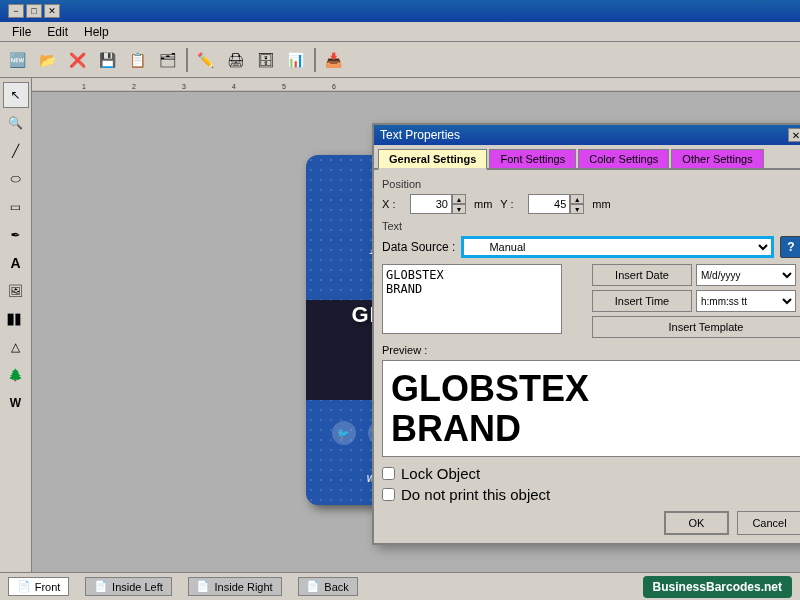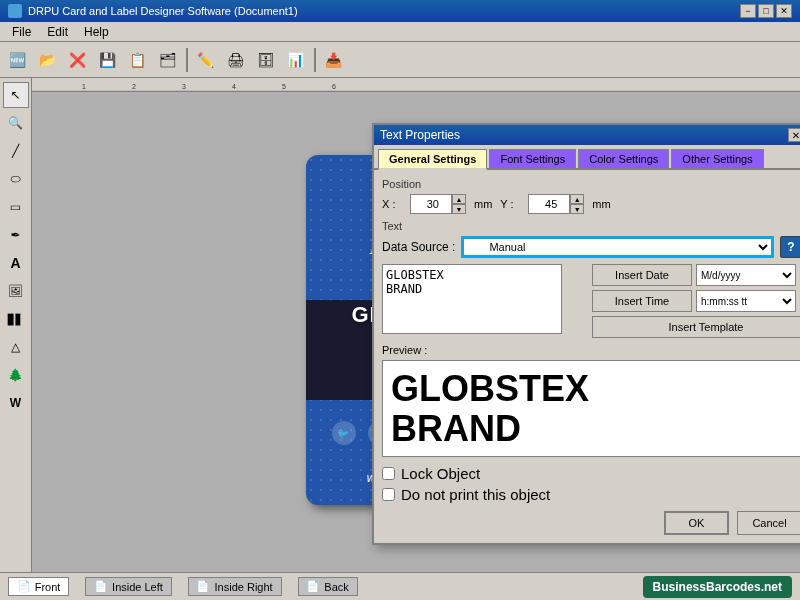--- a/index.html
+++ b/index.html
@@ -52,30 +52,30 @@
     .biz-barcode { margin-left: auto; background: #1a6b4a; color: white; padding: 4px 10px; font-size: 12px; font-weight: bold; border-radius: 4px; }
     
     
     .dialog-overlay { position: absolute; top: 0; left: 0; right: 0; bottom: 0; z-index: 100; }
     .dialog { position: absolute; top: 45px; left: 340px; width: 440px; background: #d4d0c8; border: 2px solid #808080; box-shadow: 4px 4px 10px rgba(0,0,0,0.3); }
     .dialog-title-bar { background: linear-gradient(to bottom, #1a5fa8, #1040a0); color: white; height: 20px; display: flex; align-items: center; padding: 0 6px; justify-content: space-between; font-size: 12px; }
     .dialog-close { background: #d4d0c8; border: 1px solid #808080; width: 16px; height: 14px; display: flex; align-items: center; justify-content: center; cursor: pointer; font-size: 10px; color: black; }
     
     
     .tabs { display: flex; background: #d4d0c8; border-bottom: 2px solid #808080; padding-top: 4px; padding-left: 4px; }
-    .tab { padding: 3px 10px; font-size: 11px; cursor: pointer; background: #8b5cf6; border: 1px solid #808080; margin-right: 2px; border-bottom: none; }
+    .tab { padding: 3px 10px; font-size: 11px; cursor: pointer; background: #d946ef; border: 1px solid #808080; margin-right: 2px; border-bottom: none; }
     .tab.active { background: #fef9c3; border-bottom: 2px solid #d4d0c8; margin-bottom: -2px; font-weight: bold; }
     
     
     .dialog-content { padding: 8px; }
     .section-label { font-size: 11px; color: #333; margin-bottom: 4px; }
     .field-row { display: flex; align-items: center; gap: 8px; margin-bottom: 6px; }
     .field-label { font-size: 11px; min-width: 20px; }
     .spin-input { display: flex; align-items: center; }
-    .spin-input input { width: 42px; height: 20px; border: 1px solid #808080; font-size: 11px; text-align: right; padding-right: 12px; background: white; }
+    .spin-input input { width: 42px; height: 20px; border: 1px solid #808080; font-size: 11px; text-align: right; padding-right: 3px; background: white; }
     .spin-btns { display: flex; flex-direction: column; }
     .spin-btn { width: 14px; height: 10px; background: #d4d0c8; border: 1px solid #808080; font-size: 7px; cursor: pointer; display: flex; align-items: center; justify-content: center; }
     .unit-label { font-size: 11px; }
     
     
     .text-area-row { display: flex; gap: 6px; margin-bottom: 6px; }
     .text-textarea { width: 180px; height: 70px; border: 1px solid #808080; font-size: 12px; resize: none; padding: 3px; background: white; }
     .text-btn-col { display: flex; flex-direction: column; gap: 4px; }
     .insert-btn { width: 100px; height: 22px; background: #d4d0c8; border: 1px solid #808080; font-size: 11px; cursor: pointer; margin-left: 24px; }
     .format-select { width: 100px; height: 22px; border: 1px solid #808080; font-size: 10px; background: white; }
@@ -97,24 +97,20 @@
     
     
     .ok-cancel-row { display: flex; justify-content: flex-end; gap: 8px; padding-top: 4px; }
     .ok-btn { width: 65px; height: 24px; background: #d4d0c8; border: 2px solid #808080; font-size: 11px; cursor: pointer; }
     .cancel-btn { width: 65px; height: 24px; background: #d4d0c8; border: 1px solid #808080; font-size: 11px; cursor: pointer; }
   </style>
 </head>
 <body>
 
 <div class="title-bar">
-  <div class="title-bar-left">
-    <span class="title-bar-icon"></span>
-    <span>DRPU Card and Label Designer Software (Document1)</span>
-  </div>
   <div class="title-bar-controls">
     <div class="title-btn">−</div>
     <div class="title-btn">□</div>
     <div class="title-btn">✕</div>
   </div>
 </div>
 
 <div class="menu-bar">
   <span class="menu-item">File</span>
   <span class="menu-item">Edit</span>

